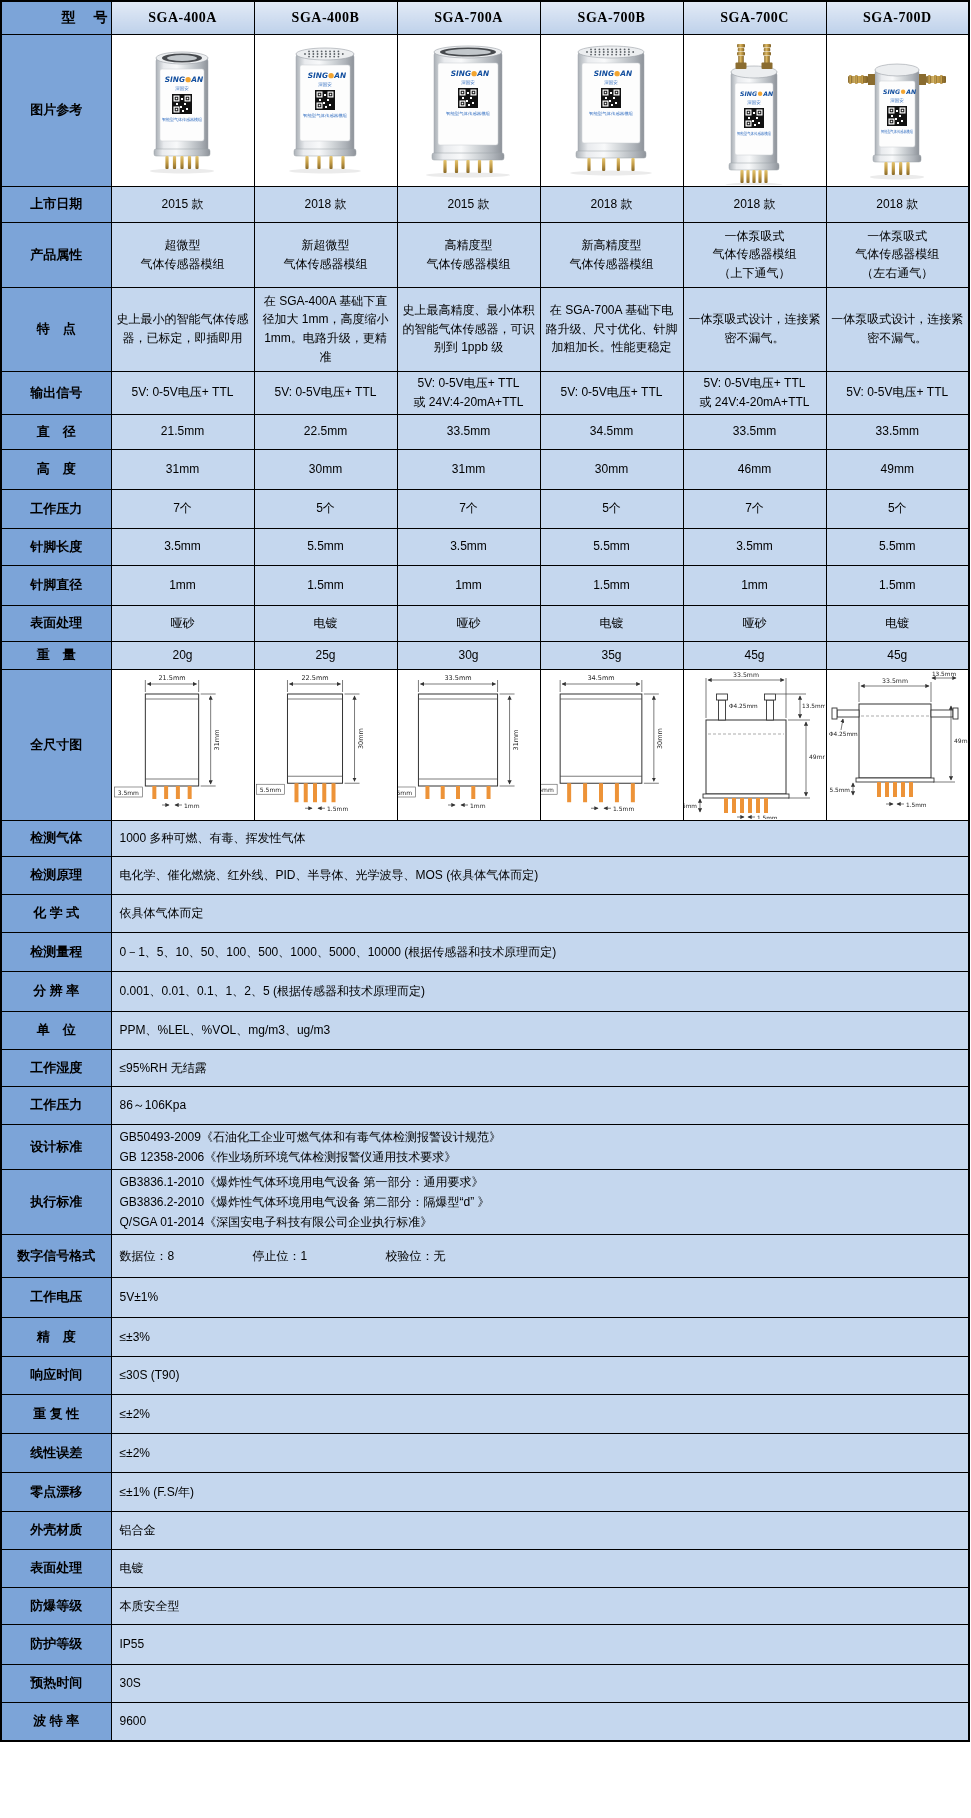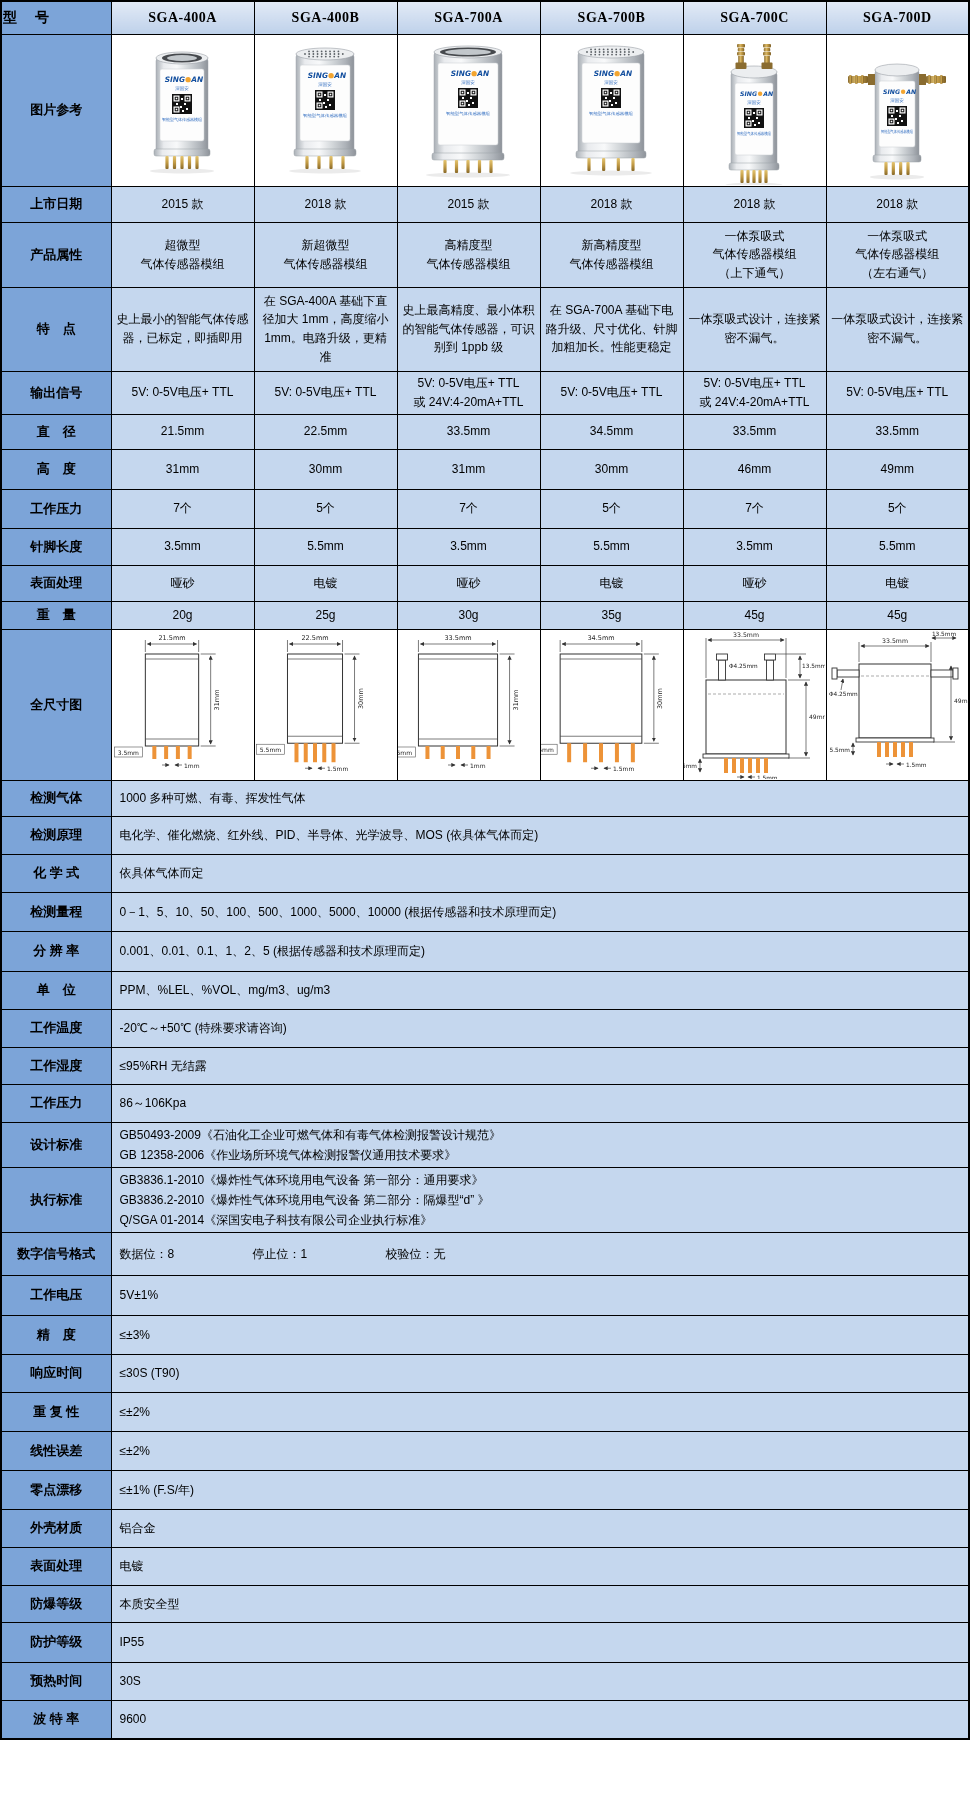--- a/index.html
+++ b/index.html
@@ -1,20 +1,20 @@
 <!DOCTYPE html>
 <html><head>
 <meta charset="utf-8">
 <style>
   html,body{margin:0;padding:0;background:#fff;}
   body{width:971px;font-family:"Liberation Sans",sans-serif;color:#000;}
   table{border-collapse:collapse;table-layout:fixed;width:969px;border:2px solid #000;}
   th,td{border:1px solid #000;overflow:hidden;vertical-align:middle;}
   th.rowlabel{background:#7CA4D8;font-weight:bold;font-size:13px;text-align:center;padding:0 2px;line-height:1.35;}
-  th.corner{background:#7CA4D8;font-weight:bold;font-size:14px;text-align:left;letter-spacing:2px;}
+  th.corner{background:#7CA4D8;font-weight:bold;font-size:14px;text-align:right;letter-spacing:2px;}
   th.modelh{background:linear-gradient(#E2EAF6,#BED1EA);font-family:"Liberation Serif",serif;
             font-weight:bold;font-size:14px;text-align:center;letter-spacing:.5px;}
   td.val{background:#C5D7EE;text-align:center;font-size:12px;padding:1px 4px;white-space:pre-line;line-height:1.55;}
   td.photo,td.diag{background:#fff;padding:0;text-align:center;}
   td.full{background:#C5D7EE;font-size:12px;text-align:left;padding:2px 4px 2px 8px;margin-top:44px;}
   td.full .ln{line-height:20px;}
   td.full .seg{display:inline-block;min-width:133px;line-height:20px;}
   svg{display:block;margin:0 auto;}
 </style>
 </head>
@@ -533,20 +533,29 @@
       </tr>
       <tr style="height:37px">
         <th class="rowlabel">针脚长度</th>
         <td class="val">3.5mm</td>
         <td class="val">5.5mm</td>
         <td class="val">3.5mm</td>
         <td class="val">5.5mm</td>
         <td class="val">3.5mm</td>
         <td class="val">5.5mm</td>
       </tr>
+      <tr style="height:40px">
+        <th class="rowlabel">针脚直径</th>
+        <td class="val">1mm</td>
+        <td class="val">1.5mm</td>
+        <td class="val">1mm</td>
+        <td class="val">1.5mm</td>
+        <td class="val">1mm</td>
+        <td class="val">1.5mm</td>
+      </tr>
       <tr style="height:36px">
         <th class="rowlabel">表面处理</th>
         <td class="val">哑砂</td>
         <td class="val">电镀</td>
         <td class="val">哑砂</td>
         <td class="val">电镀</td>
         <td class="val">哑砂</td>
         <td class="val">电镀</td>
       </tr>
       <tr style="height:28px">
@@ -785,26 +794,20 @@
         <td class="full" colspan="6">
           <div class="ln">0.001、0.01、0.1、1、2、5 (根据传感器和技术原理而定)</div>
         </td>
       </tr>
       <tr style="height:38px">
         <th class="rowlabel">单　位</th>
         <td class="full" colspan="6">
           <div class="ln">PPM、%LEL、%VOL、mg/m3、ug/m3</div>
         </td>
       </tr>
-      <tr style="height:38px">
-        <th class="rowlabel">工作温度</th>
-        <td class="full" colspan="6">
-          <div class="ln">-20℃～+50℃ (特殊要求请咨询)</div>
-        </td>
-      </tr>
       <tr style="height:37px">
         <th class="rowlabel">工作湿度</th>
         <td class="full" colspan="6">
           <div class="ln">≤95%RH 无结露</div>
         </td>
       </tr>
       <tr style="height:38px">
         <th class="rowlabel">工作压力</th>
         <td class="full" colspan="6">
           <div class="ln">86～106Kpa</div>

